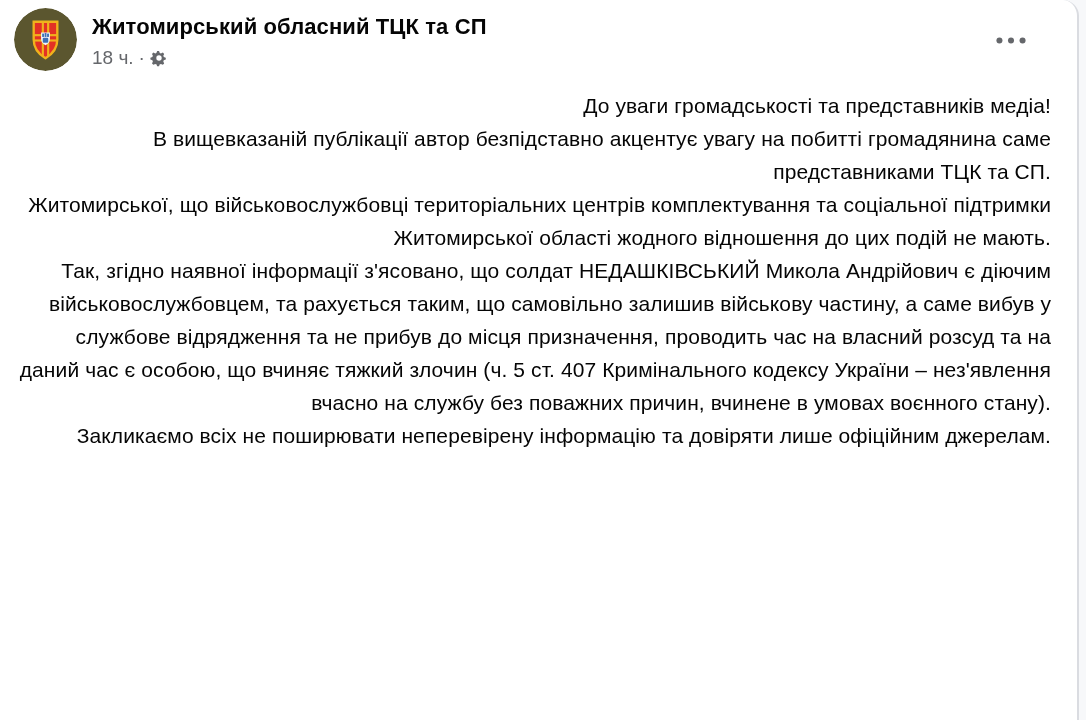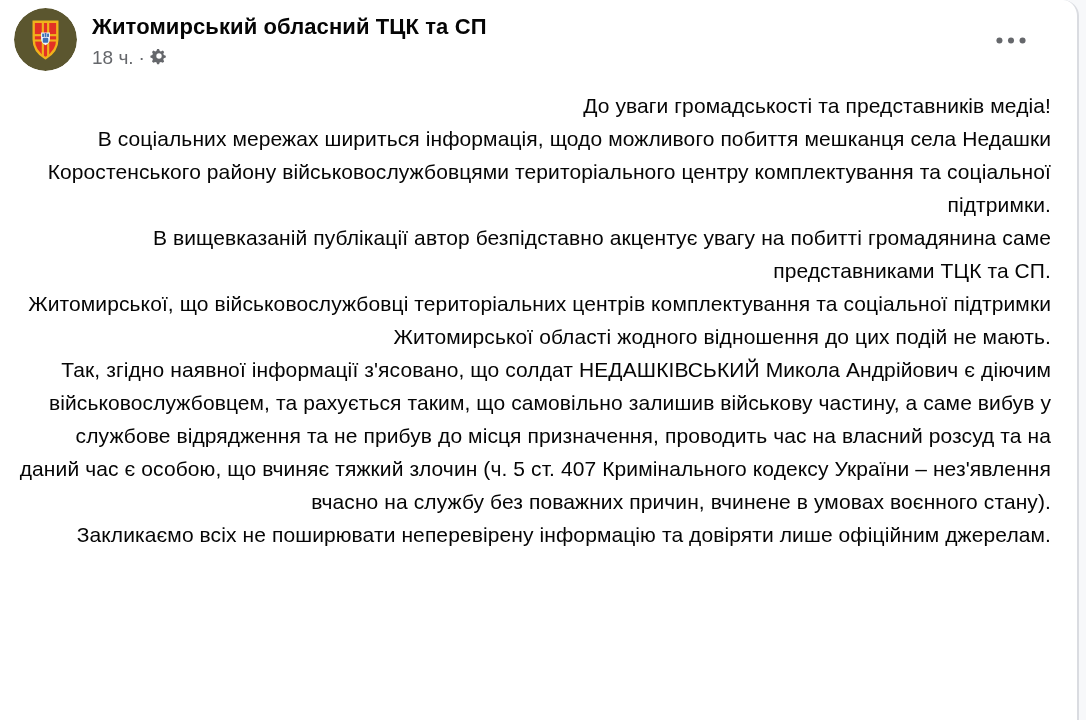--- a/index.html
+++ b/index.html
@@ -39,21 +39,21 @@
     font-size: 22px;
     font-weight: 700;
     color: #050505;
     letter-spacing: 0.1px;
     cursor: pointer;
     line-height: 28px;
   }
   .meta-row {
     margin-top: 6px;
     display: flex;
-    align-items: flex-start;
+    align-items: center;
     gap: 5px;
     font-size: 19px;
     color: #65676b;
   }
   .meta-row .dot-sep { color: #65676b; }
   .gear { width: 18px; height: 18px; display: inline-block; }
   .more-btn {
     position: absolute;
     right: 46px; top: 26px;
     width: 40px; height: 28px;
@@ -125,20 +125,19 @@
         <circle cx="5" cy="5" r="3.4" fill="#65676b"></circle>
         <circle cx="18" cy="5" r="3.4" fill="#65676b"></circle>
         <circle cx="31" cy="5" r="3.4" fill="#65676b"></circle>
       </svg>
     </div>
 
   </div>
 
   <div class="post-body">
     <p>До уваги громадськості та представників медіа!</p>
-    <p>В соціальних мережах шириться інформація, щодо можливого побиття мешканця села Недашки Коростенського району військовослужбовцями територіального центру комплектування та соціальної підтримки.</p>
     <p>В вищевказаній публікації автор безпідставно акцентує увагу на побитті громадянина саме представниками ТЦК та СП.</p>
     <p>Житомирської, що військовослужбовці територіальних центрів комплектування та соціальної підтримки Житомирської області жодного відношення до цих подій не мають.</p>
     <p>Так, згідно наявної інформації з'ясовано, що солдат НЕДАШКІВСЬКИЙ Микола Андрійович є діючим військовослужбовцем, та рахується таким, що самовільно залишив військову частину, а саме вибув у службове відрядження та не прибув до місця призначення, проводить час на власний розсуд та на даний час є особою, що вчиняє тяжкий злочин (ч. 5 ст. 407 Кримінального кодексу України – нез'явлення вчасно на службу без поважних причин, вчинене в умовах воєнного стану).</p>
     <p class="closing">Закликаємо всіх не поширювати неперевірену інформацію та довіряти лише офіційним джерелам.</p>
   </div>
 
 </div>
 
 </body></html>

